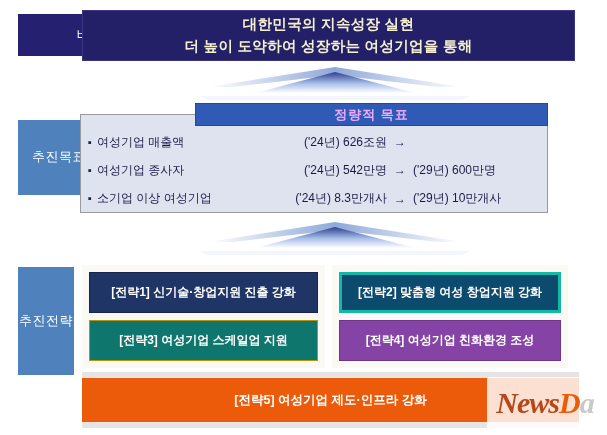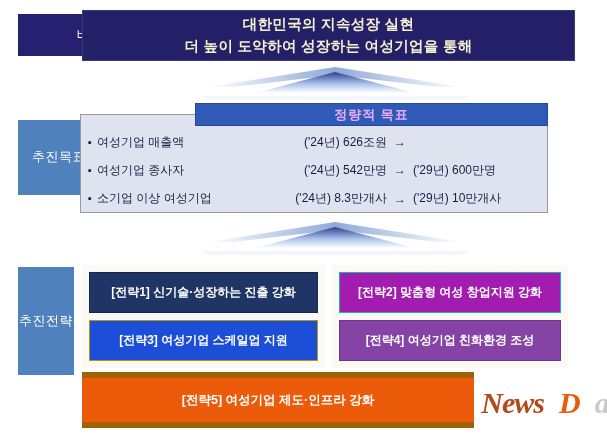--- a/index.html
+++ b/index.html
@@ -170,31 +170,31 @@
     justify-content: center;
     color: #ffffff;
     font-size: 12px;
     font-weight: bold;
     text-align: center;
     box-sizing: border-box;
     padding: 0 4px;
     white-space: nowrap;
   }
   .s1 { background: #1f3566; border: 1px solid #16264c; }
-  .s2 { background: #a21caf; border: 1px solid #14b8a6; }
-  .s3 { background: #1d4ed8; border: 1px solid #b8940c; }
+  .s2 { background: #0c4a6e; border: 3px solid #14b8a6; }
+  .s3 { background: #0f766e; border: 1px solid #b8940c; }
   .s4 { background: #8544a5; border: 1px solid #6e3589; }
 
   #strategy5-wrap {
     position: absolute;
     left: 82px;
     top: 372px;
-    width: 392px;
+    width: 497px;
     height: 56px;
-    background: #a16207;
+    background: #e5e5e5;
     box-sizing: border-box;
     padding: 6px 0;
   }
   #strategy5-box {
     height: 44px;
     background: #ec5b09;
     display: flex;
     align-items: center;
     justify-content: center;
     color: #ffffff;
@@ -213,21 +213,20 @@
     background: rgba(255,255,255,0.82);
     display: flex;
     align-items: center;
     justify-content: center;
     font-family: "Liberation Serif", "DejaVu Serif", serif;
     font-size: 30px;
     font-weight: bold;
     font-style: italic;
     letter-spacing: -1px;
     border-radius: 2px;
-    gap: 15px;
   }
   .wm-news { color: #b5481b; }
   .wm-d    { color: #ec5b09; }
   .wm-a    { color: #c9c9c9; }
 </style>
 </head>
 <body>
 
 <div id="canvas">
 
@@ -297,21 +296,21 @@
     <path d="M135 4 L262 24 L238 24 L135 12 L32 24 L8 24 Z" fill="url(#chevGradB)"></path>
     <path d="M135 9 L215 30 L55 30 Z" fill="url(#chevGradA)"></path>
     <path d="M0 33 L270 33 L262 37 L8 37 Z" fill="#f3f6fc"></path>
   </svg>
 
   <div class="side-label" id="strategy-label">
     <span>추진전략</span>
   </div>
 
   <div class="strategy-col" id="strategy-col-left">
-    <div class="strategy-box s1">[전략1] 신기술·성장하는 진출 강화</div>
+    <div class="strategy-box s1">[전략1] 신기술·창업지원 진출 강화</div>
     <div class="strategy-box s3">[전략3] 여성기업 스케일업 지원</div>
   </div>
 
   <div class="strategy-col" id="strategy-col-right">
     <div class="strategy-box s2">[전략2] 맞춤형 여성 창업지원 강화</div>
     <div class="strategy-box s4">[전략4] 여성기업 친화환경 조성</div>
   </div>
 
   <div id="strategy5-wrap">
     <div id="strategy5-box">[전략5] 여성기업 제도·인프라 강화</div>

